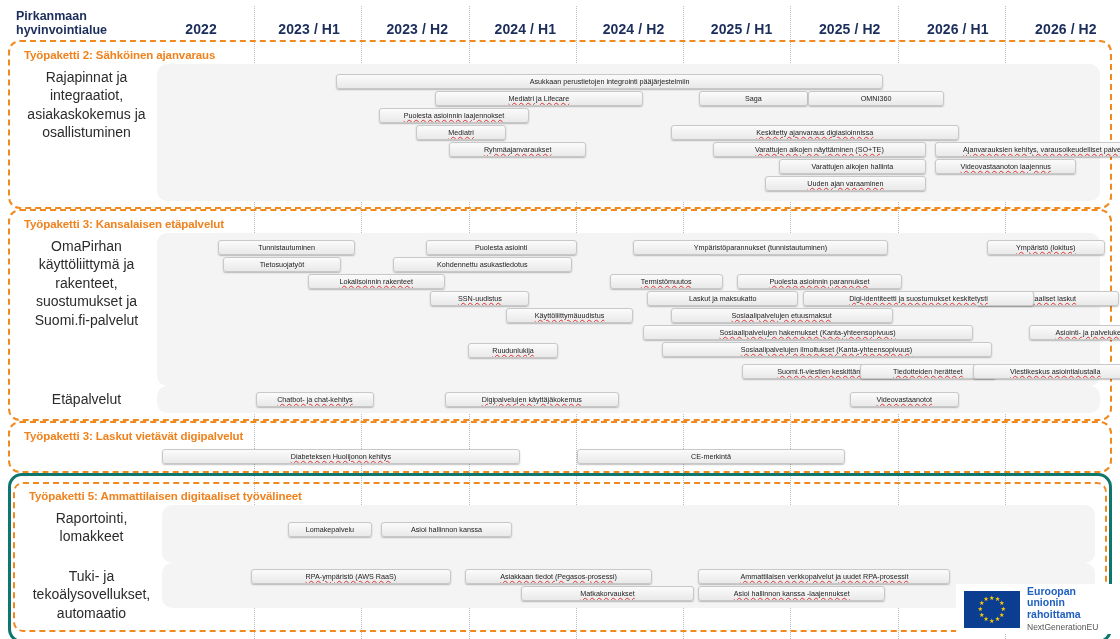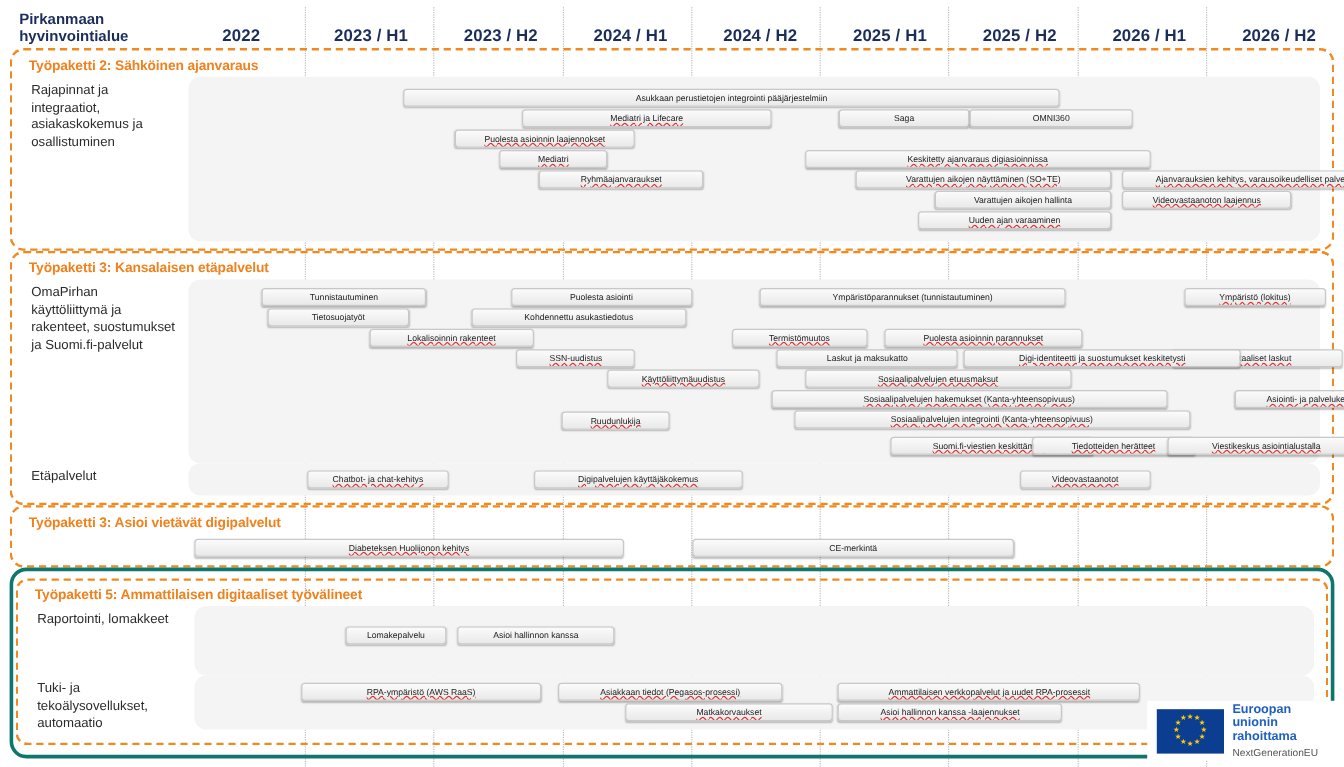--- a/index.html
+++ b/index.html
@@ -17,24 +17,25 @@
   }
 
   
   #board { position: absolute; inset: 0; }
 
   
   .lane-label {
     width: 147px;
     flex: 0 0 147px;
     padding: 4px 10px 4px 16px;
-    font-size: 11px;
+    font-size: 14px;
     line-height: 1.32;
     color: #2b2b2b;
     font-family: "Liberation Sans", sans-serif;
+    text-align: center;
   }
 
   
   #grid {
     position: absolute;
     left: 0; top: 0; right: 0; bottom: 0;
     pointer-events: none;
     z-index: 5;
   }
   #grid .gl {
@@ -312,21 +313,21 @@
               <div class="pill sp" title="Ruudunlukija" style="left: 33%; width: 9.5%; top: 92px; margin-top: 18px;">
                 <span class="txt">Ruudunlukija</span>
               </div>
               <div class="pill sp" title="Sosiaalipalvelujen hakemukset (Kanta-yhteensopivuus)" style="left: 51.5%; width: 35%; top: 92px;">
                 <span class="txt">Sosiaalipalvelujen hakemukset (Kanta-yhteensopivuus)</span>
               </div>
               <div class="pill sp" title="Asiointi- ja palvelukeskustelut" style="left: 92.5%; width: 15.5%; top: 92px;">
                 <span class="txt">Asiointi- ja palvelukeskustelut</span>
               </div>
               <div class="pill sp" title="Sosiaalipalvelujen ilmoitukset (Kanta-yhteensopivuus)" style="left: 53.5%; width: 35%; top: 109px;">
-                <span class="txt">Sosiaalipalvelujen integrointi (Kanta-yhteensopivuus)</span>
+                <span class="txt">Sosiaalipalvelujen ilmoitukset (Kanta-yhteensopivuus)</span>
               </div>
               <div class="pill sp" title="Suomi.fi-viestien keskittäminen" style="left: 62%; width: 18%; top: 131px;">
                 <span class="txt">Suomi.fi-viestien keskittäminen</span>
               </div>
               <div class="pill sp" title="Tiedotteiden herätteet" style="left: 74.5%; width: 14.5%; top: 131px;">
                 <span class="txt">Tiedotteiden herätteet</span>
               </div>
               <div class="pill sp" title="Viestikeskus asiointialustalla" style="left: 86.5%; width: 17.5%; top: 131px;">
                 <span class="txt">Viestikeskus asiointialustalla</span>
               </div>
@@ -343,21 +344,21 @@
               </div>
               <div class="pill sp" title="Videovastaanotot" style="left: 73.5%; width: 11.5%; top: 6px;">
                 <span class="txt">Videovastaanotot</span>
               </div>
             </div>
           </div>
         </div>
       </div>
       <div class="wp plain">
         <div class="wp-inner">
-          <div class="wp-title">Työpaketti 3: Asioi vietävät digipalvelut</div>
+          <div class="wp-title">Työpaketti 3: Laskut vietävät digipalvelut</div>
           <div class="lane">
             <div class="lane-label"></div>
             <div class="lane-track nobg" style="height: 20px;">
               <div class="pill sp" title="Diabeteksen Huolijonon kehitys" style="left: 0.5%; width: 38%; top: 4px;">
                 <span class="txt">Diabeteksen Huolijonon kehitys</span>
               </div>
               <div class="pill" title="CE-merkintä" style="left: 44.5%; width: 28.5%; top: 4px;">
                 <span class="txt">CE-merkintä</span>
               </div>
             </div>

